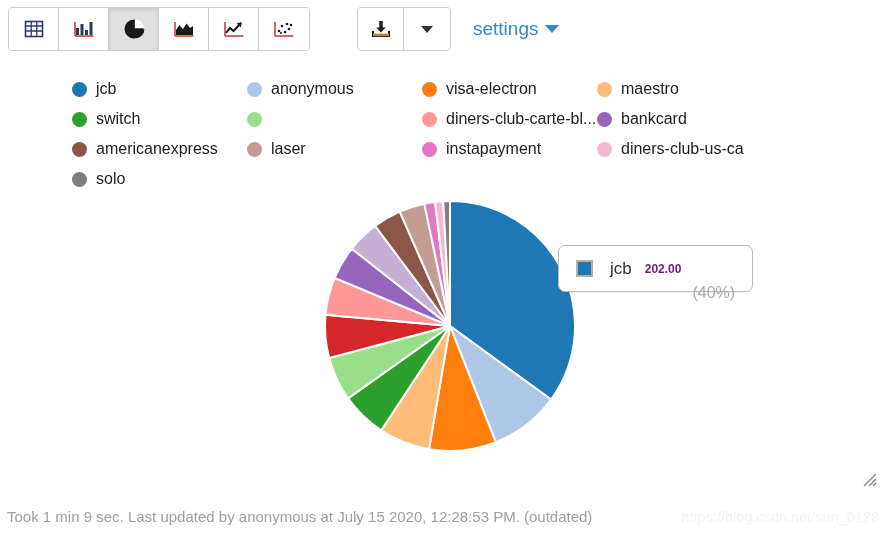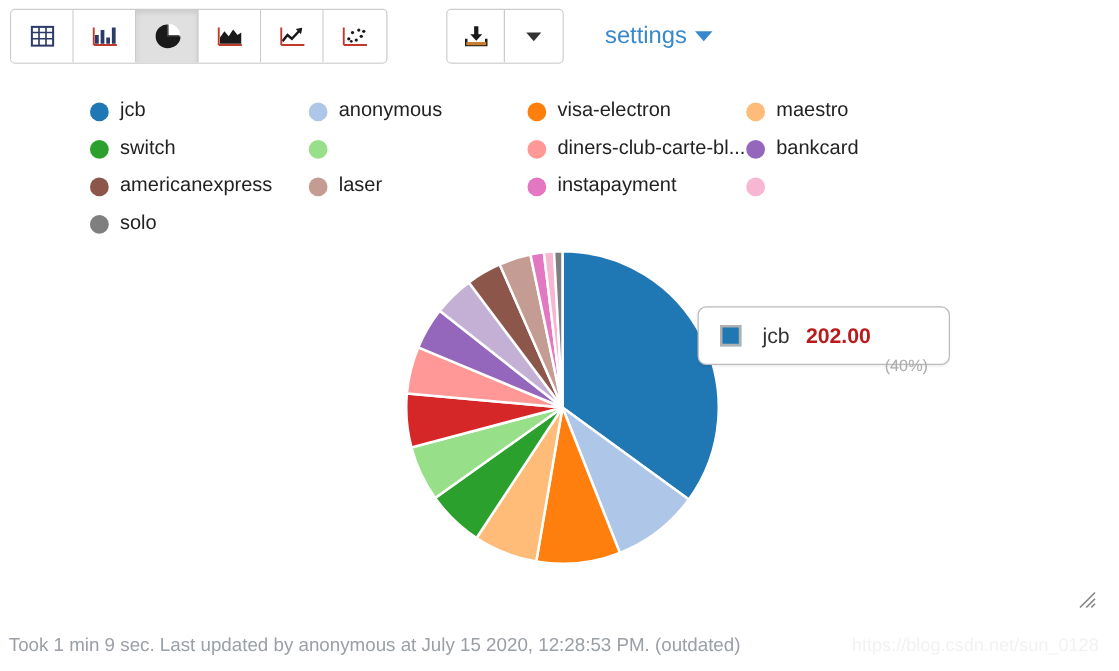--- a/index.html
+++ b/index.html
@@ -59,21 +59,21 @@
   #dl-caret { width: 40px; }
 
   .caret {
     width: 0; height: 0;
     border-left: 6px solid transparent;
     border-right: 6px solid transparent;
     border-top: 7px solid #333333;
   }
 
   #settings {
-    margin-left: 33px;
+    margin-left: 22px;
     display: flex;
     align-items: center;
     gap: 7px;
     color: #3888cc;
     font-size: 19px;
     cursor: pointer;
     user-select: none;
   }
   #settings .caret {
     border-top-color: #3888cc;
@@ -145,27 +145,27 @@
     border: 2px solid #b0b0b0;
     box-sizing: border-box;
     margin-right: 17px;
   }
   #tooltip .tt-name {
     font-size: 17px;
     color: #333333;
     margin-right: 13px;
   }
   #tooltip .tt-value {
-    font-size: 17px;
+    font-size: 12px;
     font-weight: bold;
-    color: #b91c1c;
+    color: #701a75;
     margin-right: 11px;
   }
   #tooltip .tt-pct {
-    font-size: 13px;
+    font-size: 16px;
     color: #aaaaaa;
     margin-top: 48px;
   }
 
   
   #resize-handle {
     position: absolute;
     right: 18px;
     bottom: 50px;
     width: 14px;
@@ -332,20 +332,21 @@
     <div class="legend-item">
       <span class="swatch" style="background: rgb(196, 156, 148);"></span>
       <span>laser</span>
     </div>
     <div class="legend-item">
       <span class="swatch" style="background: rgb(227, 119, 194);"></span>
       <span>instapayment</span>
     </div>
     <div class="legend-item">
       <span class="swatch" style="background: rgb(247, 182, 210);"></span>
+      <span>diners-club-us-ca</span>
     </div>
     <div class="legend-item">
       <span class="swatch" style="background: rgb(127, 127, 127);"></span>
       <span>solo</span>
     </div>
   </div>
 
 <div id="chart-area">
   <svg id="pie-svg" width="260" height="260" viewBox="0 0 260 260">
       <path d="M130,130 L130,5 A125,125 0 0,1 231.08710537025704,203.5282063419376 Z" fill="#1f77b4" stroke="#ffffff" stroke-width="2"></path>

